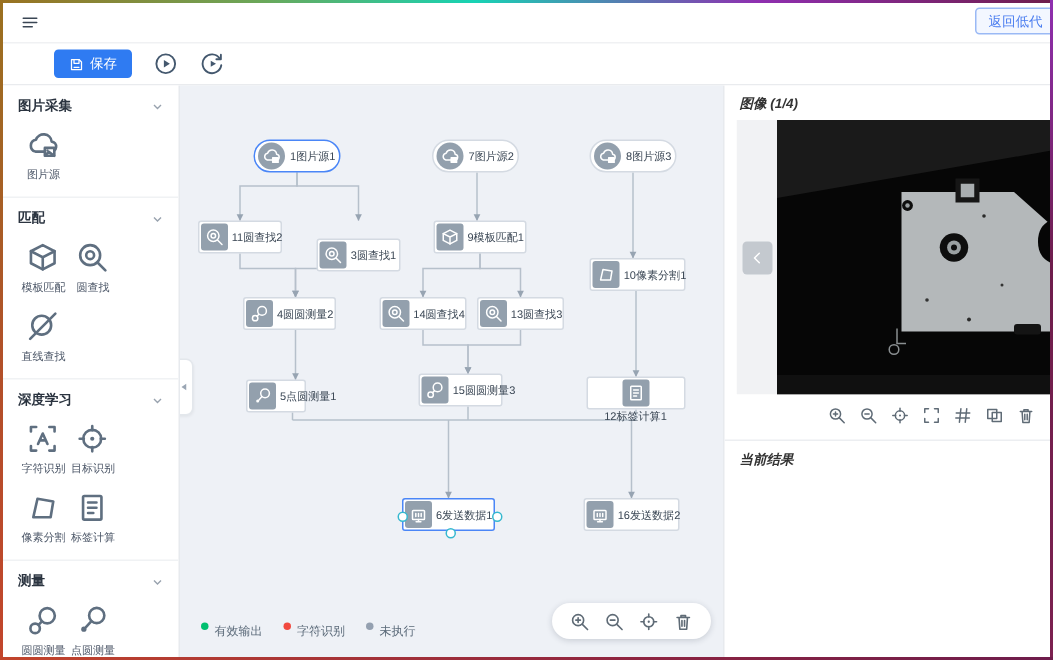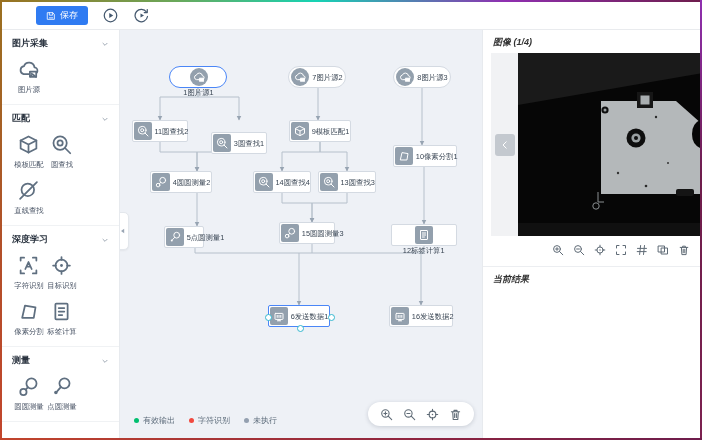--- a/index.html
+++ b/index.html
@@ -49,21 +49,21 @@
   .node .nlabel{flex:1;text-align:center;font-size:8px;color:#3a4654;white-space:nowrap;transform:scale(.92);}
   .node.pill{border-radius:11px;}
   .node.pill .nicon{border-radius:9px;margin-left:2px;}
   .node.sel{border-color:#4a86f7;}
   .handle{position:absolute;width:5px;height:5px;border-radius:50%;background:#fff;
         border:1px solid #35b8cf;z-index:3;}
   .collapse-tab{position:absolute;left:-6px;top:182px;width:13px;height:36px;background:#fff;
         border:1px solid #e3e7ec;border-radius:0 5px 5px 0;display:flex;align-items:center;
         justify-content:flex-end;cursor:pointer;z-index:4;box-shadow:0 1px 2px rgba(0,0,0,.05);}
   .legend{position:absolute;left:14px;bottom:12px;display:flex;gap:14px;align-items:center;}
-  .lg{display:flex;align-items:center;gap:4px;font-size:8px;color:#5c6b7a;}
+  .lg{display:flex;gap:4px;font-size:8px;color:#5c6b7a;}
   .lg .dot{width:5px;height:5px;border-radius:50%;}
   .zoomctl{position:absolute;right:8px;bottom:12px;height:24px;background:#fff;border-radius:13px;
         box-shadow:0 1px 4px rgba(30,40,60,.18);display:flex;align-items:center;gap:10px;padding:0 12px;}
   .zoomctl button{border:none;background:none;padding:0;width:13px;height:13px;display:flex;
         align-items:center;justify-content:center;cursor:pointer;}
   
   .panel{flex:1;min-width:0;background:#fff;border-left:1px solid #e7eaee;overflow:hidden;
         display:flex;flex-direction:column;font-style:italic;}
   .p-title{font-size:9px;color:#333;padding:6px 0 4px 10px;font-weight:bold;}
   .viewer{margin-left:8px;height:183px;flex:0 0 183px;display:flex;overflow:hidden;}
@@ -79,20 +79,28 @@
 </head>
 <body>
 
 <div class="frame-strip fs-top"></div>
 <div class="frame-strip fs-left"></div>
 <div class="frame-strip fs-right"></div>
 <div class="frame-strip fs-bottom"></div>
 
 <div class="app">
 
+  <div class="hdr">
+    <span id="menu-ic" style="display:flex;cursor:pointer;">
+        <svg width="12" height="12" viewBox="0 0 12 12" fill="none" stroke="#3a4654" stroke-width="1" stroke-linecap="round" stroke-linejoin="round">
+          <path d="M1.5,3.2h9M1.5,6h9M1.5,8.8h6"></path>
+        </svg>
+      </span>
+    <button class="back-btn">返回低代</button>
+  </div>
 
   <div class="tbar">
     <button class="save-btn">
       <span id="save-ic" style="display:flex;">
           <svg width="10" height="10" viewBox="0 0 12 12" fill="none" stroke="#ffffff" stroke-width="1" stroke-linecap="round" stroke-linejoin="round">
             <path d="M2,2h6l2,2v6h-8z"></path>
             <path d="M4,2v3h4V2M4,8.2h4"></path>
           </svg>
         </span>
       <span>保存</span>
@@ -338,21 +346,21 @@
             </span>
           </button>
           <button>
             <span style="display: flex;">
               <svg width="13" height="13" viewBox="0 0 12 12" fill="none" stroke="#5f6b76" stroke-width="1" stroke-linecap="round" stroke-linejoin="round">
                 <path d="M2.2,3.4h7.6M4.6,3.4V2.2h2.8v1.2M3.4,3.4l.5,7.2h4.2l.5,-7.2M5.2,5.2v3.6M6.8,5.2v3.6"></path>
               </svg>
             </span>
           </button>
         </div>
-    <div class="node pill sel" style="left: 49px; top: 36px; width: 58px; flex-direction: column;">
+    <div class="node pill sel" style="left: 49px; top: 36px; width: 58px;">
           <span class="nicon">
             <svg width="12" height="12" viewBox="0 0 12 12" fill="none" stroke="#ffffff" stroke-width="1" stroke-linecap="round" stroke-linejoin="round">
               <path d="M3.2,8.6a2.3,2.3 0 0 1 .2-4.5 3.1,3.1 0 0 1 6,.7 1.9,1.9 0 0 1 -.4,3.8z"></path>
               <rect x="6.8" y="7.2" width="3.6" height="3" fill="#fff" stroke="#ffffff"></rect>
               <circle cx="7.8" cy="8.2" r=".45" fill="#ffffff" stroke="none"></circle>
               <path d="M7,10l1.3-1.3 2,1.5"></path>
             </svg>
           </span>
           <span class="nlabel">1图片源1</span>
         </div>
@@ -408,21 +416,21 @@
           <span class="nlabel">9模板匹配1</span>
         </div>
         <div class="node" style="left: 273px; top: 115px; width: 64px;">
           <span class="nicon">
             <svg width="12" height="12" viewBox="0 0 12 12" fill="none" stroke="#ffffff" stroke-width="1" stroke-linecap="round" stroke-linejoin="round">
               <path d="M2.4,9.6 4,2.6l6,1-1,6z"></path>
             </svg>
           </span>
           <span class="nlabel">10像素分割1</span>
         </div>
-        <div class="node" style="left: 30px; top: 141px; width: 62px;">
+        <div class="node" style="left: 42px; top: 141px; width: 62px;">
           <span class="nicon">
             <svg width="12" height="12" viewBox="0 0 12 12" fill="none" stroke="#ffffff" stroke-width="1" stroke-linecap="round" stroke-linejoin="round">
               <circle cx="7.7" cy="4.3" r="2.9"></circle>
               <circle cx="3.1" cy="9.1" r="1.8"></circle>
               <path d="M4.4,7.8 5.6,6.5"></path>
             </svg>
           </span>
           <span class="nlabel">4圆圆测量2</span>
         </div>
         <div class="node" style="left: 133px; top: 141px; width: 58px;">

